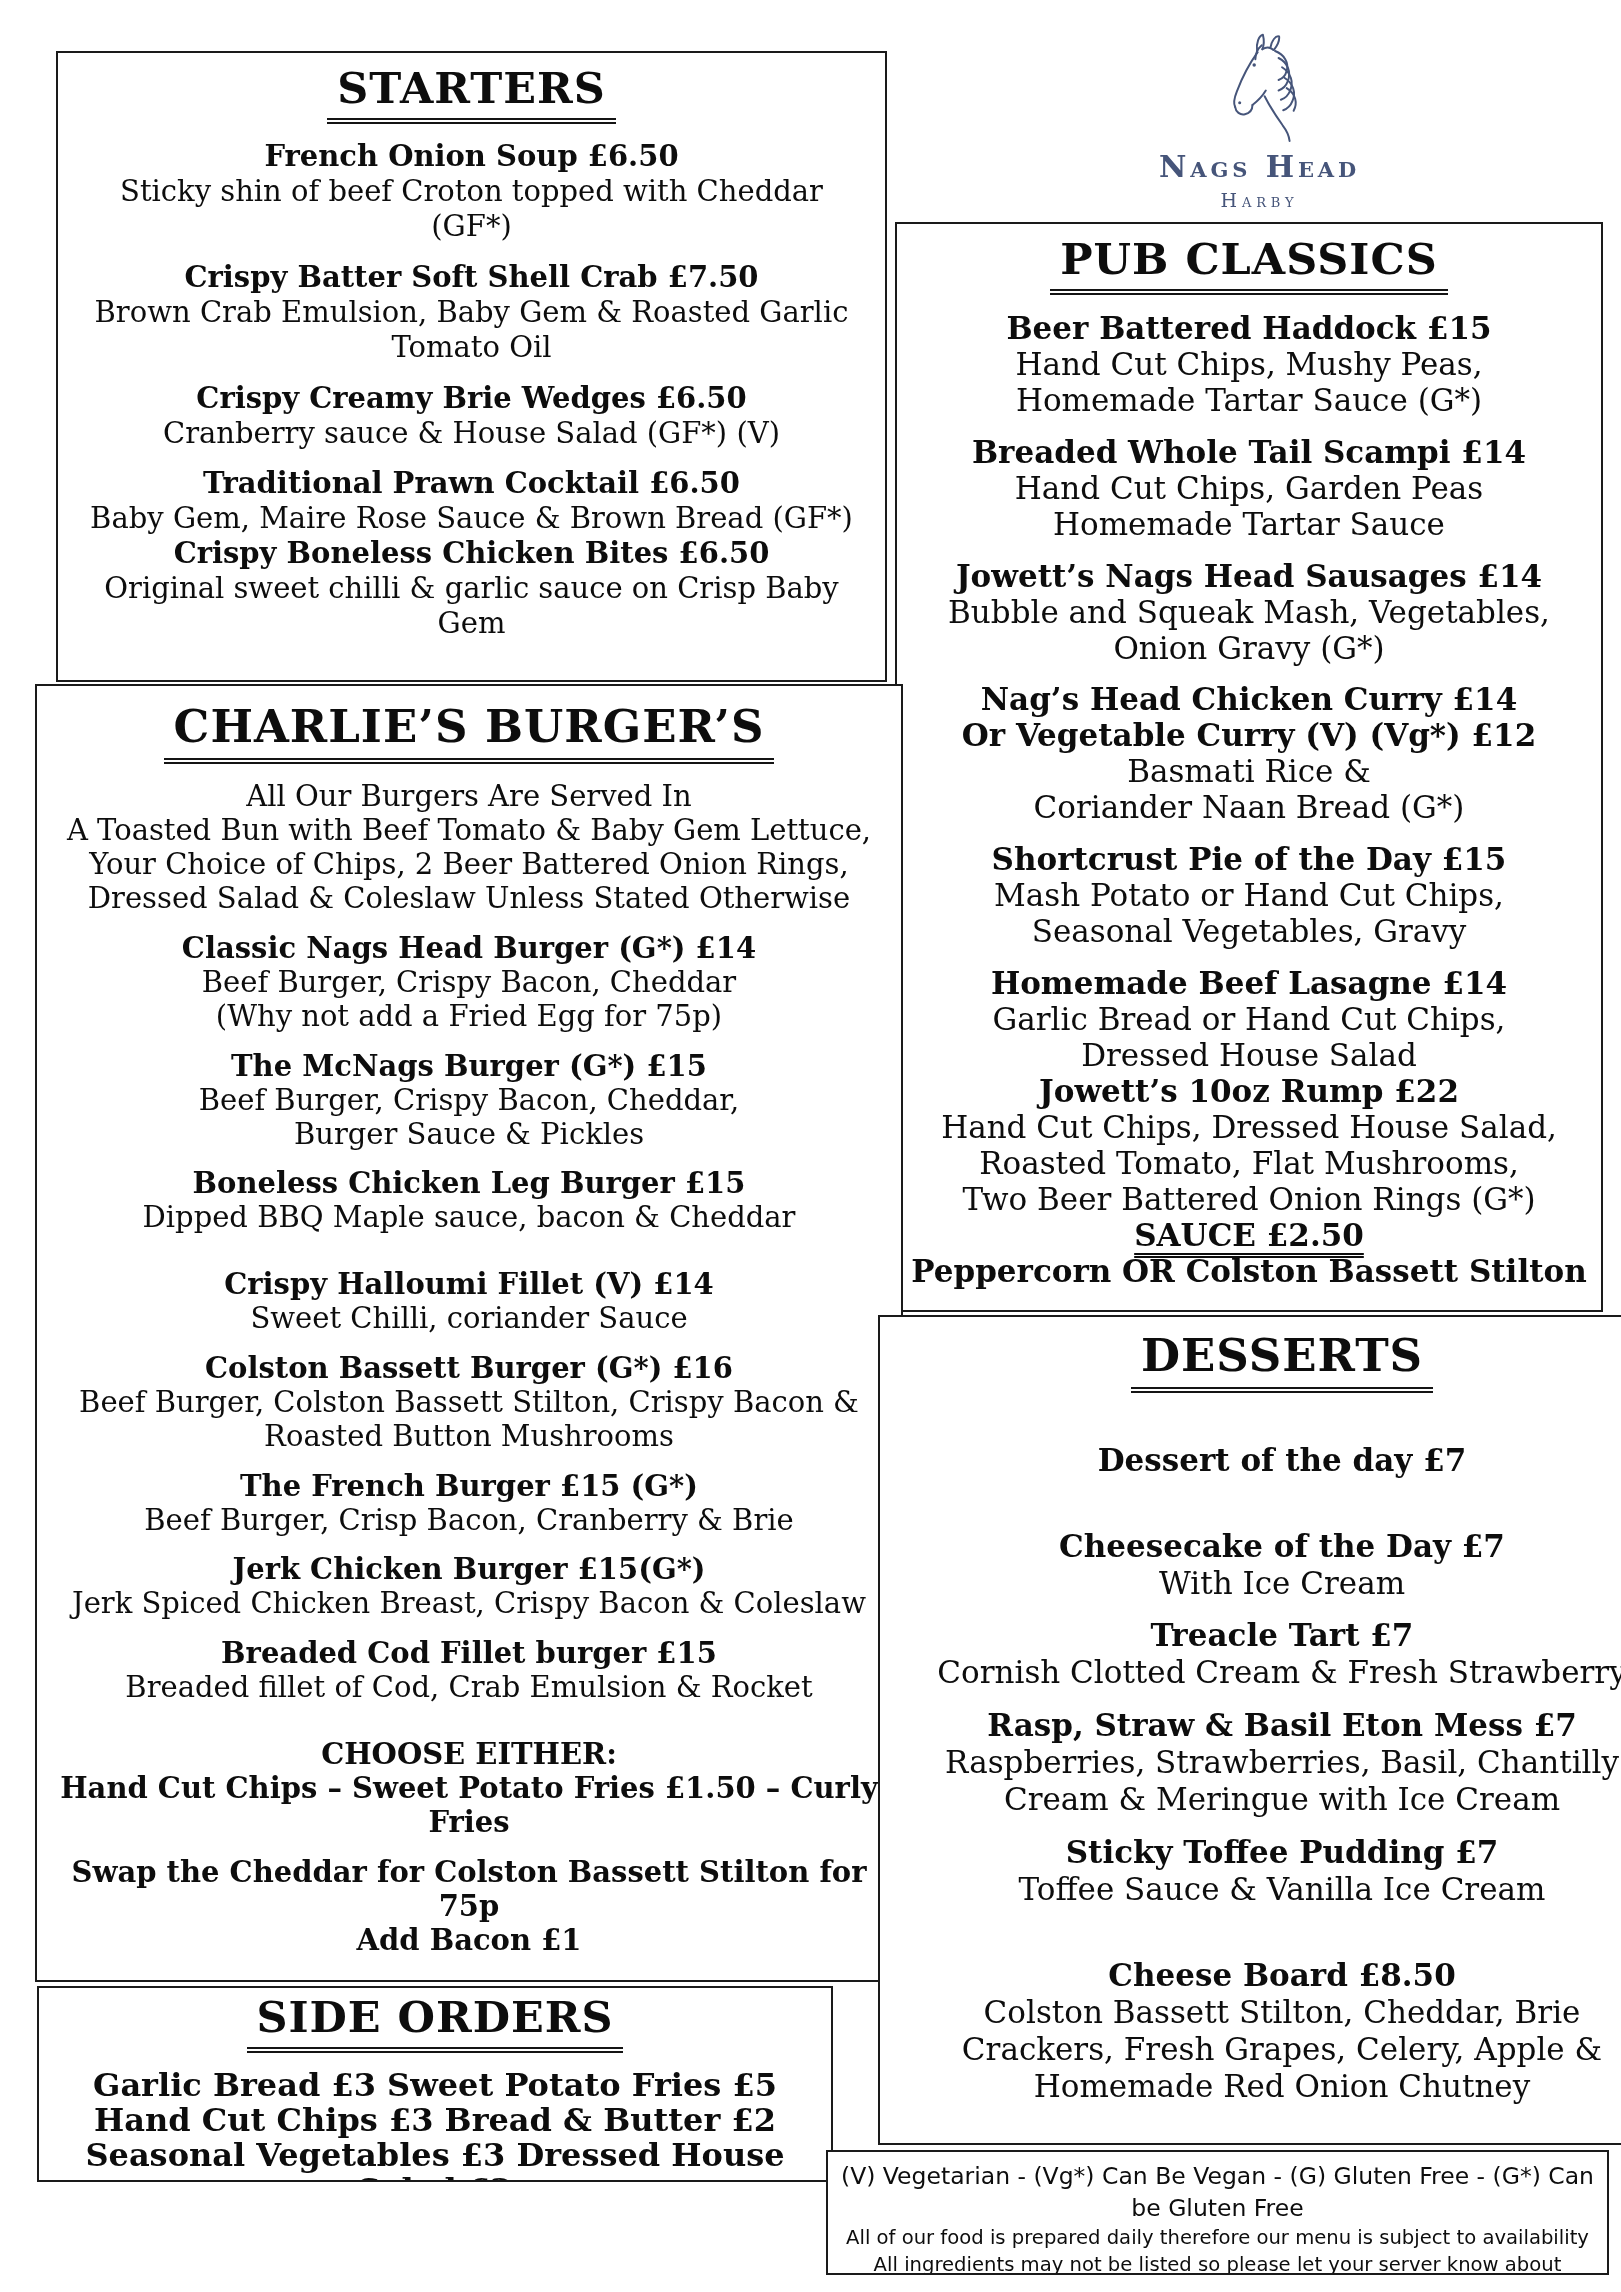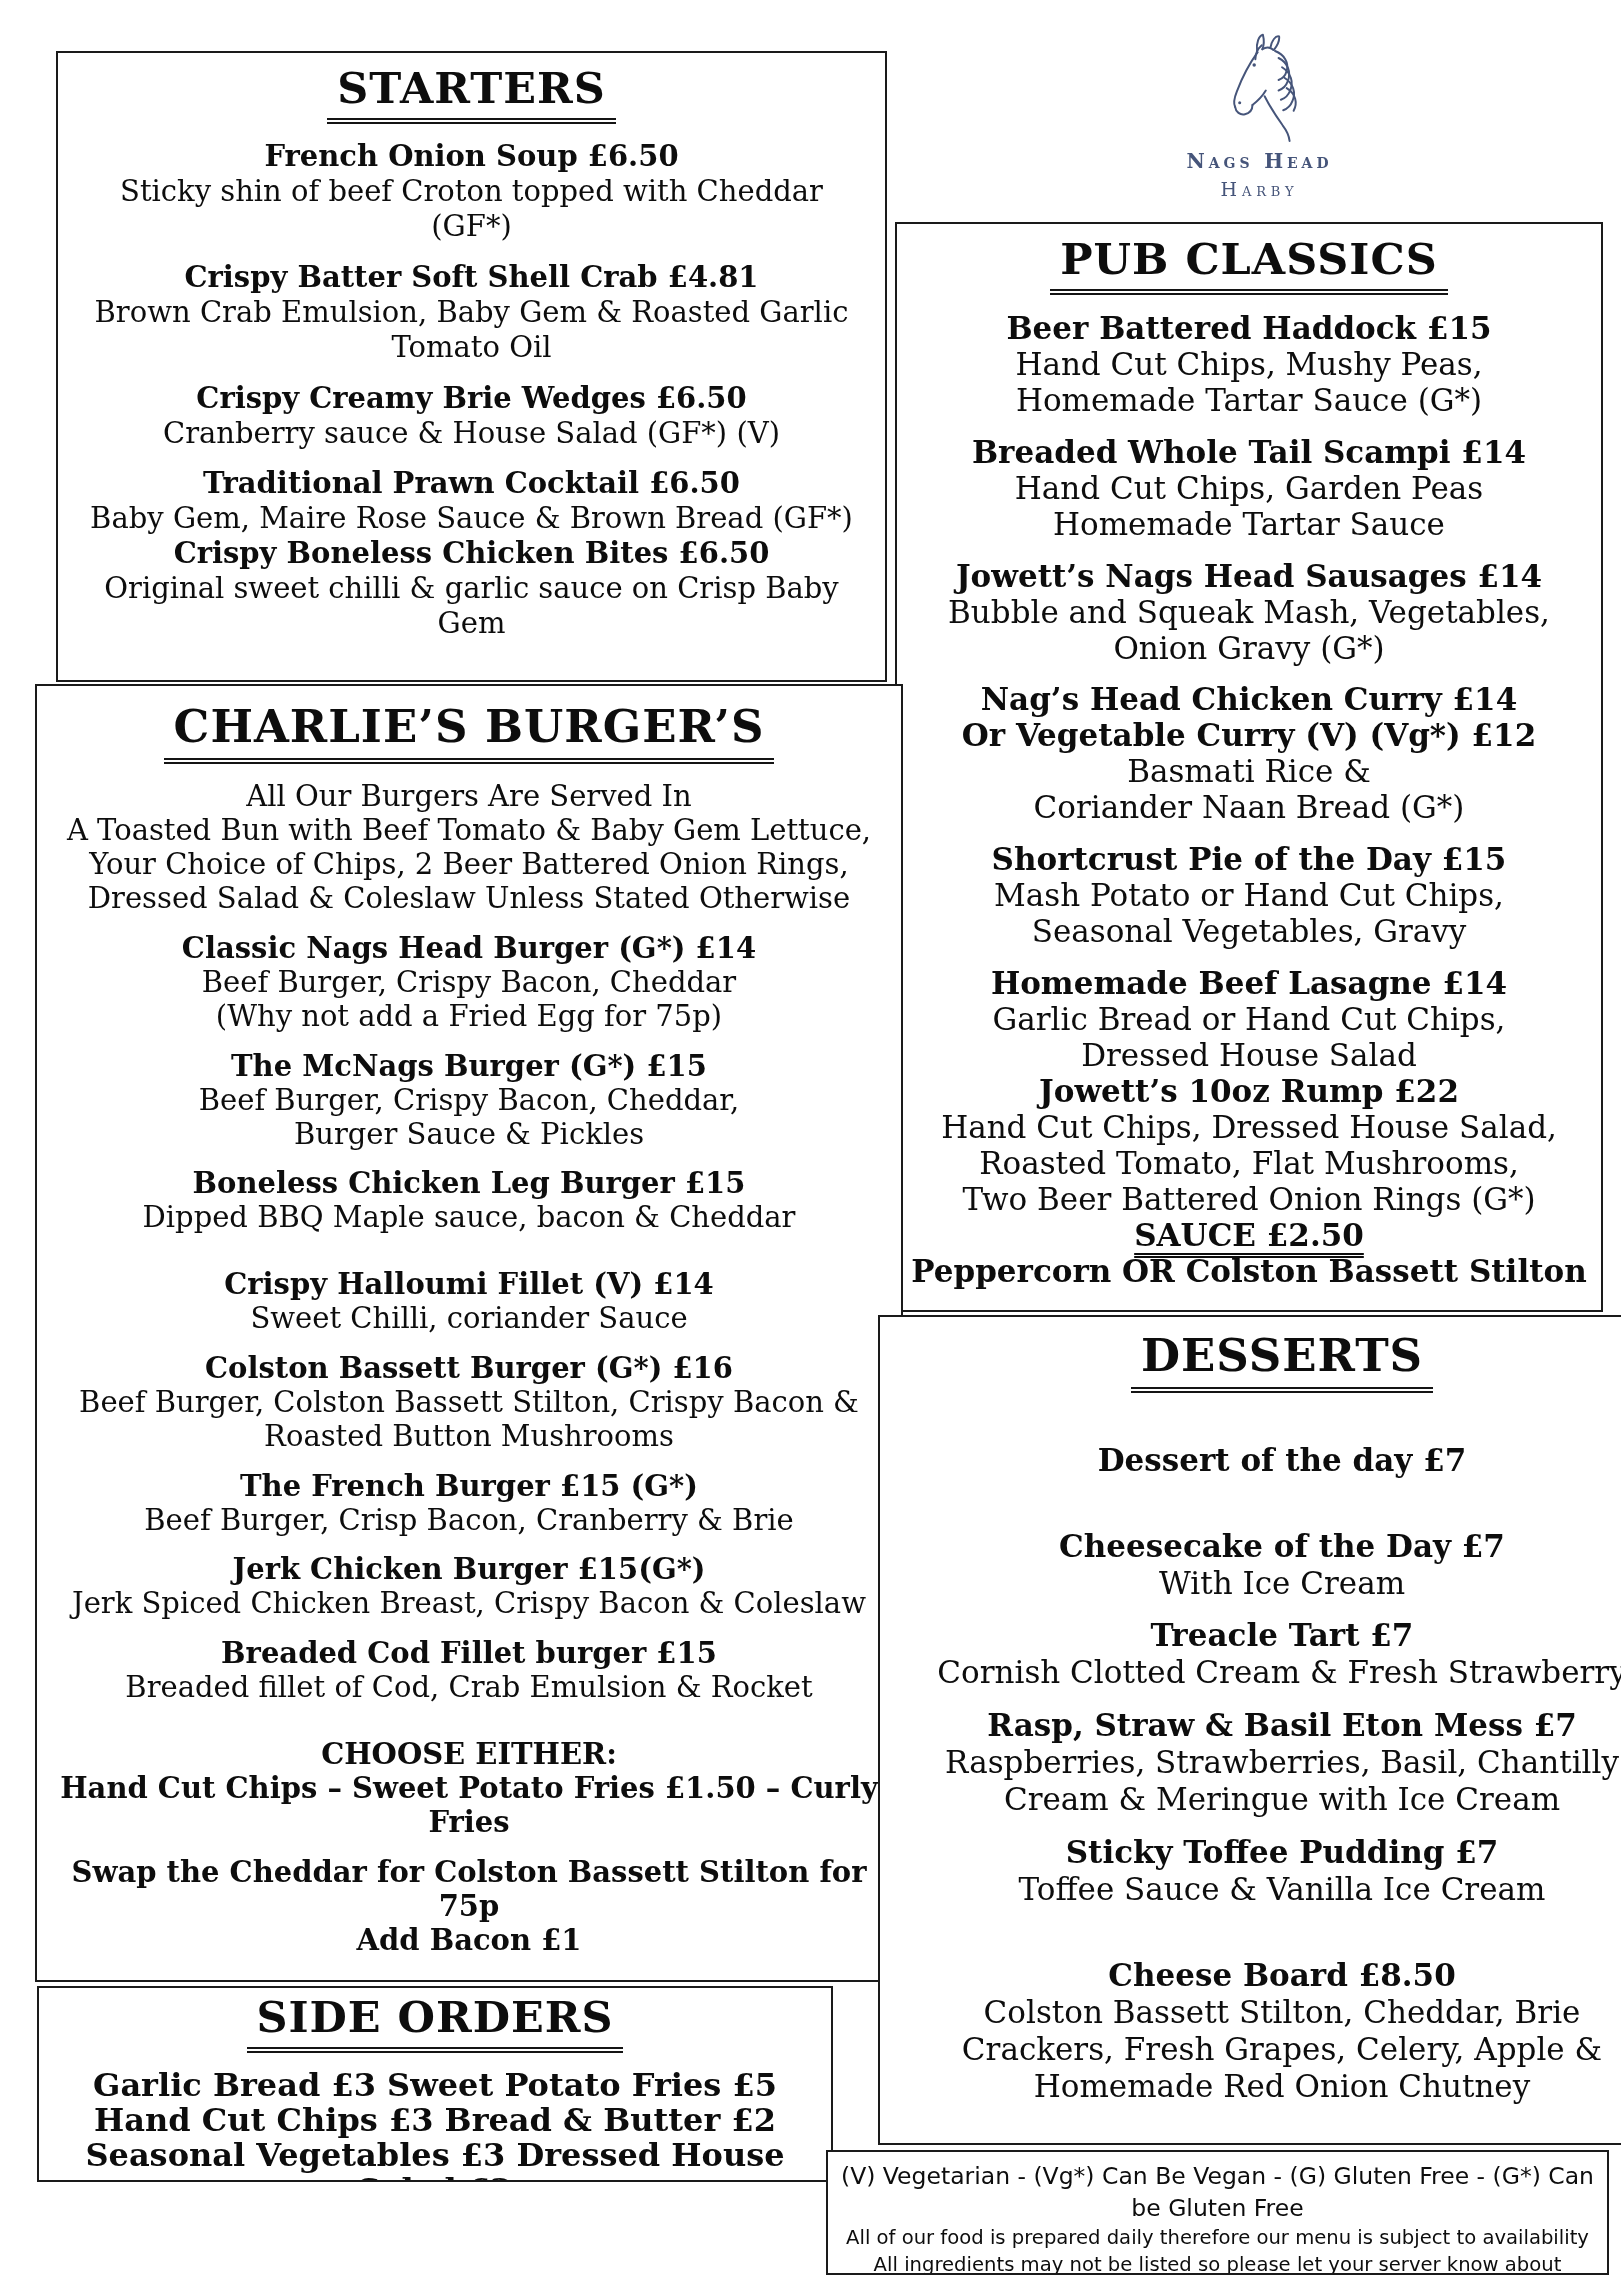--- a/index.html
+++ b/index.html
@@ -40,21 +40,21 @@
   #footnote{left:826px;top:2150px;width:783px;height:125px;padding-top:7.8px;
     font-family:"DejaVu Sans","Liberation Sans",sans-serif;}
   #footnote .line.fn1{font-size:23.5px;line-height:32px;font-weight:400;}
   #footnote .line.fn2{font-size:19.6px;line-height:27.4px;}
   #logo{
     position:absolute;left:1093px;top:27.4px;width:333px;text-align:center;
     color:#46557a;
   }
   #logo svg{display:block;margin:0 auto;}
   .logo-name{
-    font-variant:small-caps;font-size:20px;letter-spacing:3.9px;font-weight:600;margin-top:2px;
+    font-variant:small-caps;font-size:30px;letter-spacing:3.9px;font-weight:600;margin-top:2px;
   }
   .logo-sub{
     font-variant:small-caps;font-size:19px;letter-spacing:4.9px;font-weight:400;margin-top:5px;
   }
 </style>
 </head>
 <body>
 
 <div id="logo">
   <svg width="116" height="120" viewBox="0 0 200 200" fill="none" stroke="#46557a" stroke-width="3.4" stroke-linecap="round" stroke-linejoin="round">
@@ -81,21 +81,21 @@
 <div id="starters" class="box">
   <div class="stitle"><span>STARTERS</span></div>
   <div>
 
       <div class="line h gap">French Onion Soup £6.50</div>
 
       <div class="line d">Sticky shin of beef Croton topped with Cheddar</div>
 
       <div class="line d">(GF*)</div>
 
-      <div class="line h gap">Crispy Batter Soft Shell Crab £4.81</div>
+      <div class="line h gap">Crispy Batter Soft Shell Crab £7.50</div>
 
       <div class="line d">Brown Crab Emulsion, Baby Gem &amp; Roasted Garlic</div>
 
       <div class="line d">Tomato Oil</div>
 
       <div class="line h gap">Crispy Creamy Brie Wedges £6.50</div>
 
       <div class="line d">Cranberry sauce &amp; House Salad (GF*) (V)</div>
 
       <div class="line h gap">Traditional Prawn Cocktail £6.50</div>

